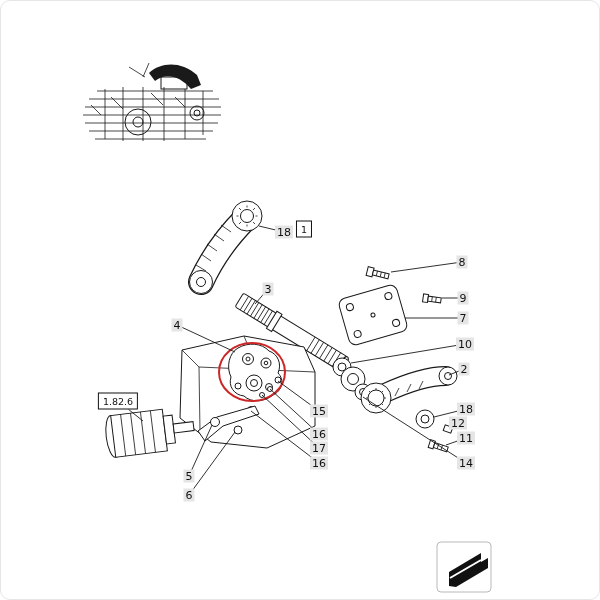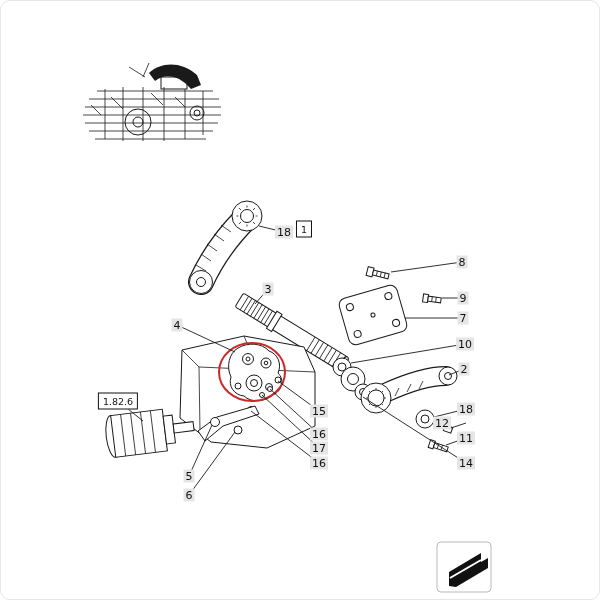--- a/index.html
+++ b/index.html
@@ -185,21 +185,21 @@
       <span class="callout" style="left: 283px; top: 231px;">18</span>
       <span class="callout boxed" style="left: 303px; top: 228px;">1</span>
       <span class="callout" style="left: 267px; top: 288px;">3</span>
       <span class="callout" style="left: 176px; top: 324px;">4</span>
       <span class="callout" style="left: 461px; top: 261px;">8</span>
       <span class="callout" style="left: 462px; top: 297px;">9</span>
       <span class="callout" style="left: 462px; top: 317px;">7</span>
       <span class="callout" style="left: 464px; top: 343px;">10</span>
       <span class="callout" style="left: 463px; top: 368px;">2</span>
       <span class="callout" style="left: 465px; top: 408px;">18</span>
-      <span class="callout" style="left: 441px; top: 422px;">12</span>
+      <span class="callout" style="left: 457px; top: 422px;">12</span>
       <span class="callout" style="left: 465px; top: 437px;">11</span>
       <span class="callout" style="left: 465px; top: 462px; text-align: right;">14</span>
       <span class="callout" style="left: 318px; top: 410px;">15</span>
       <span class="callout" style="left: 318px; top: 433px;">16</span>
       <span class="callout" style="left: 318px; top: 447px; text-align: center;">17</span>
       <span class="callout" style="left: 318px; top: 462px;">16</span>
       <span class="callout" style="left: 188px; top: 475px;">5</span>
       <span class="callout" style="left: 188px; top: 494px;">6</span>
       <span class="callout boxed" style="left: 117px; top: 400px;">1.82.6</span>
     </div>

